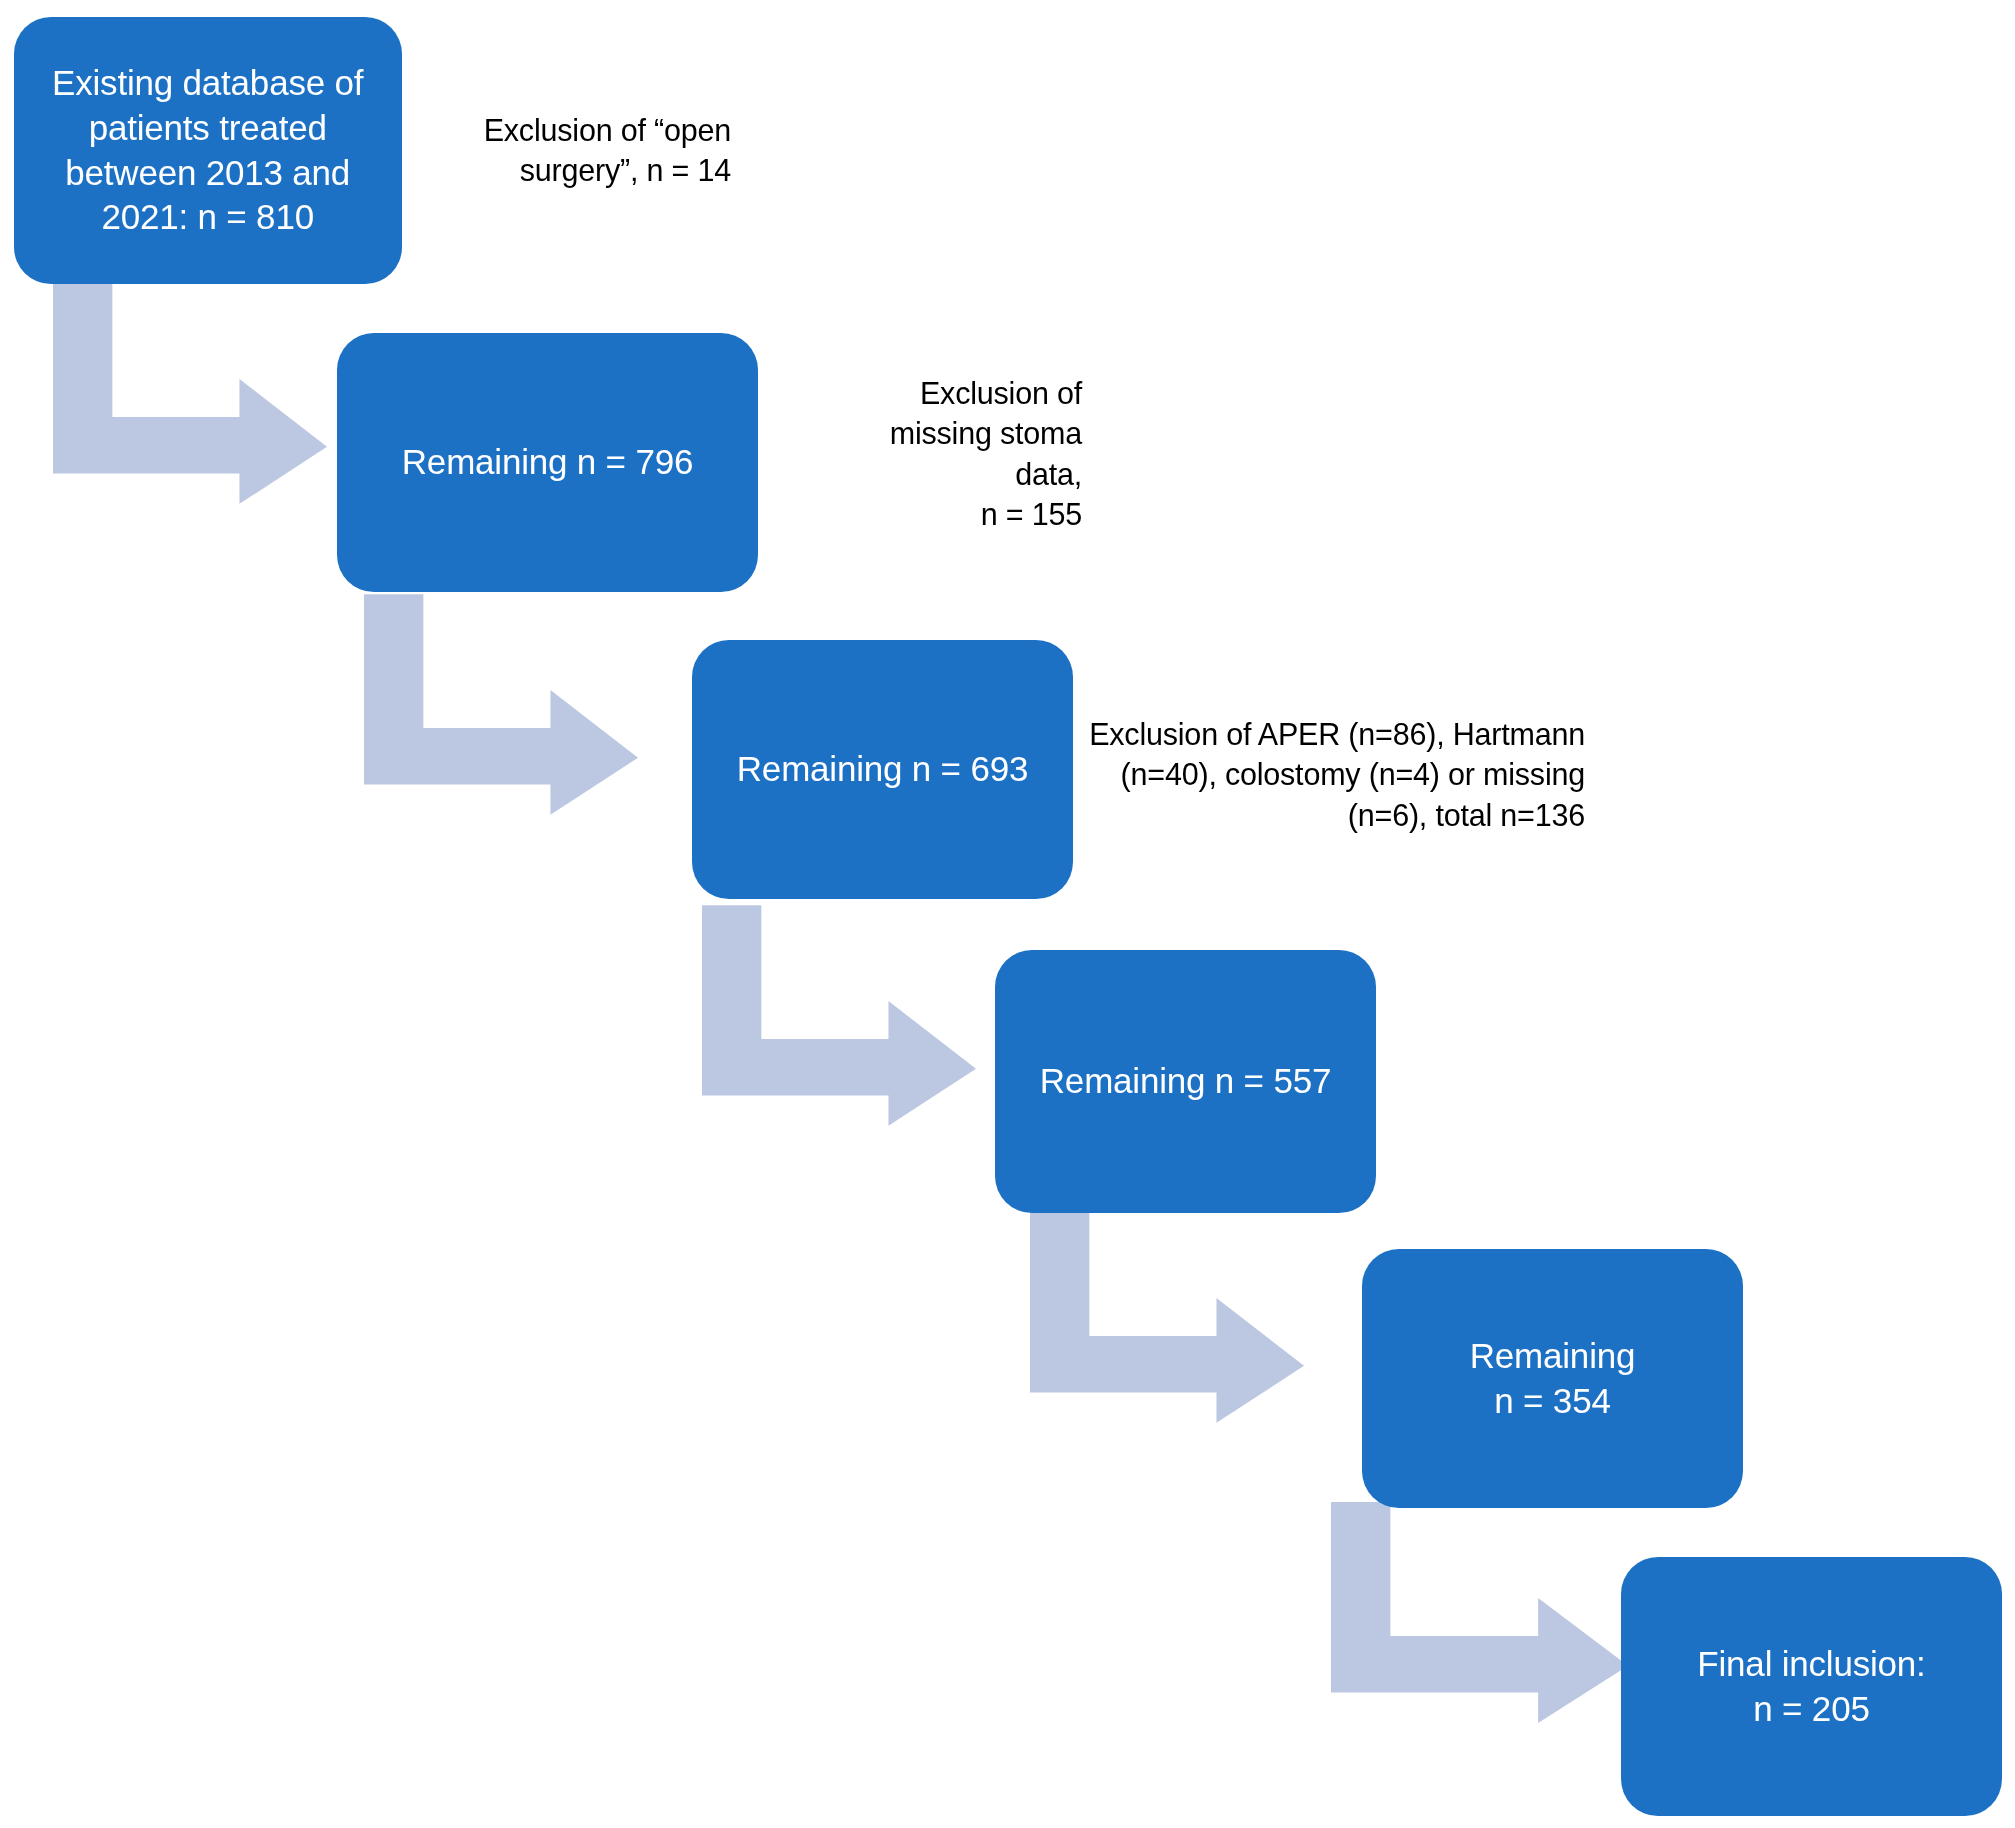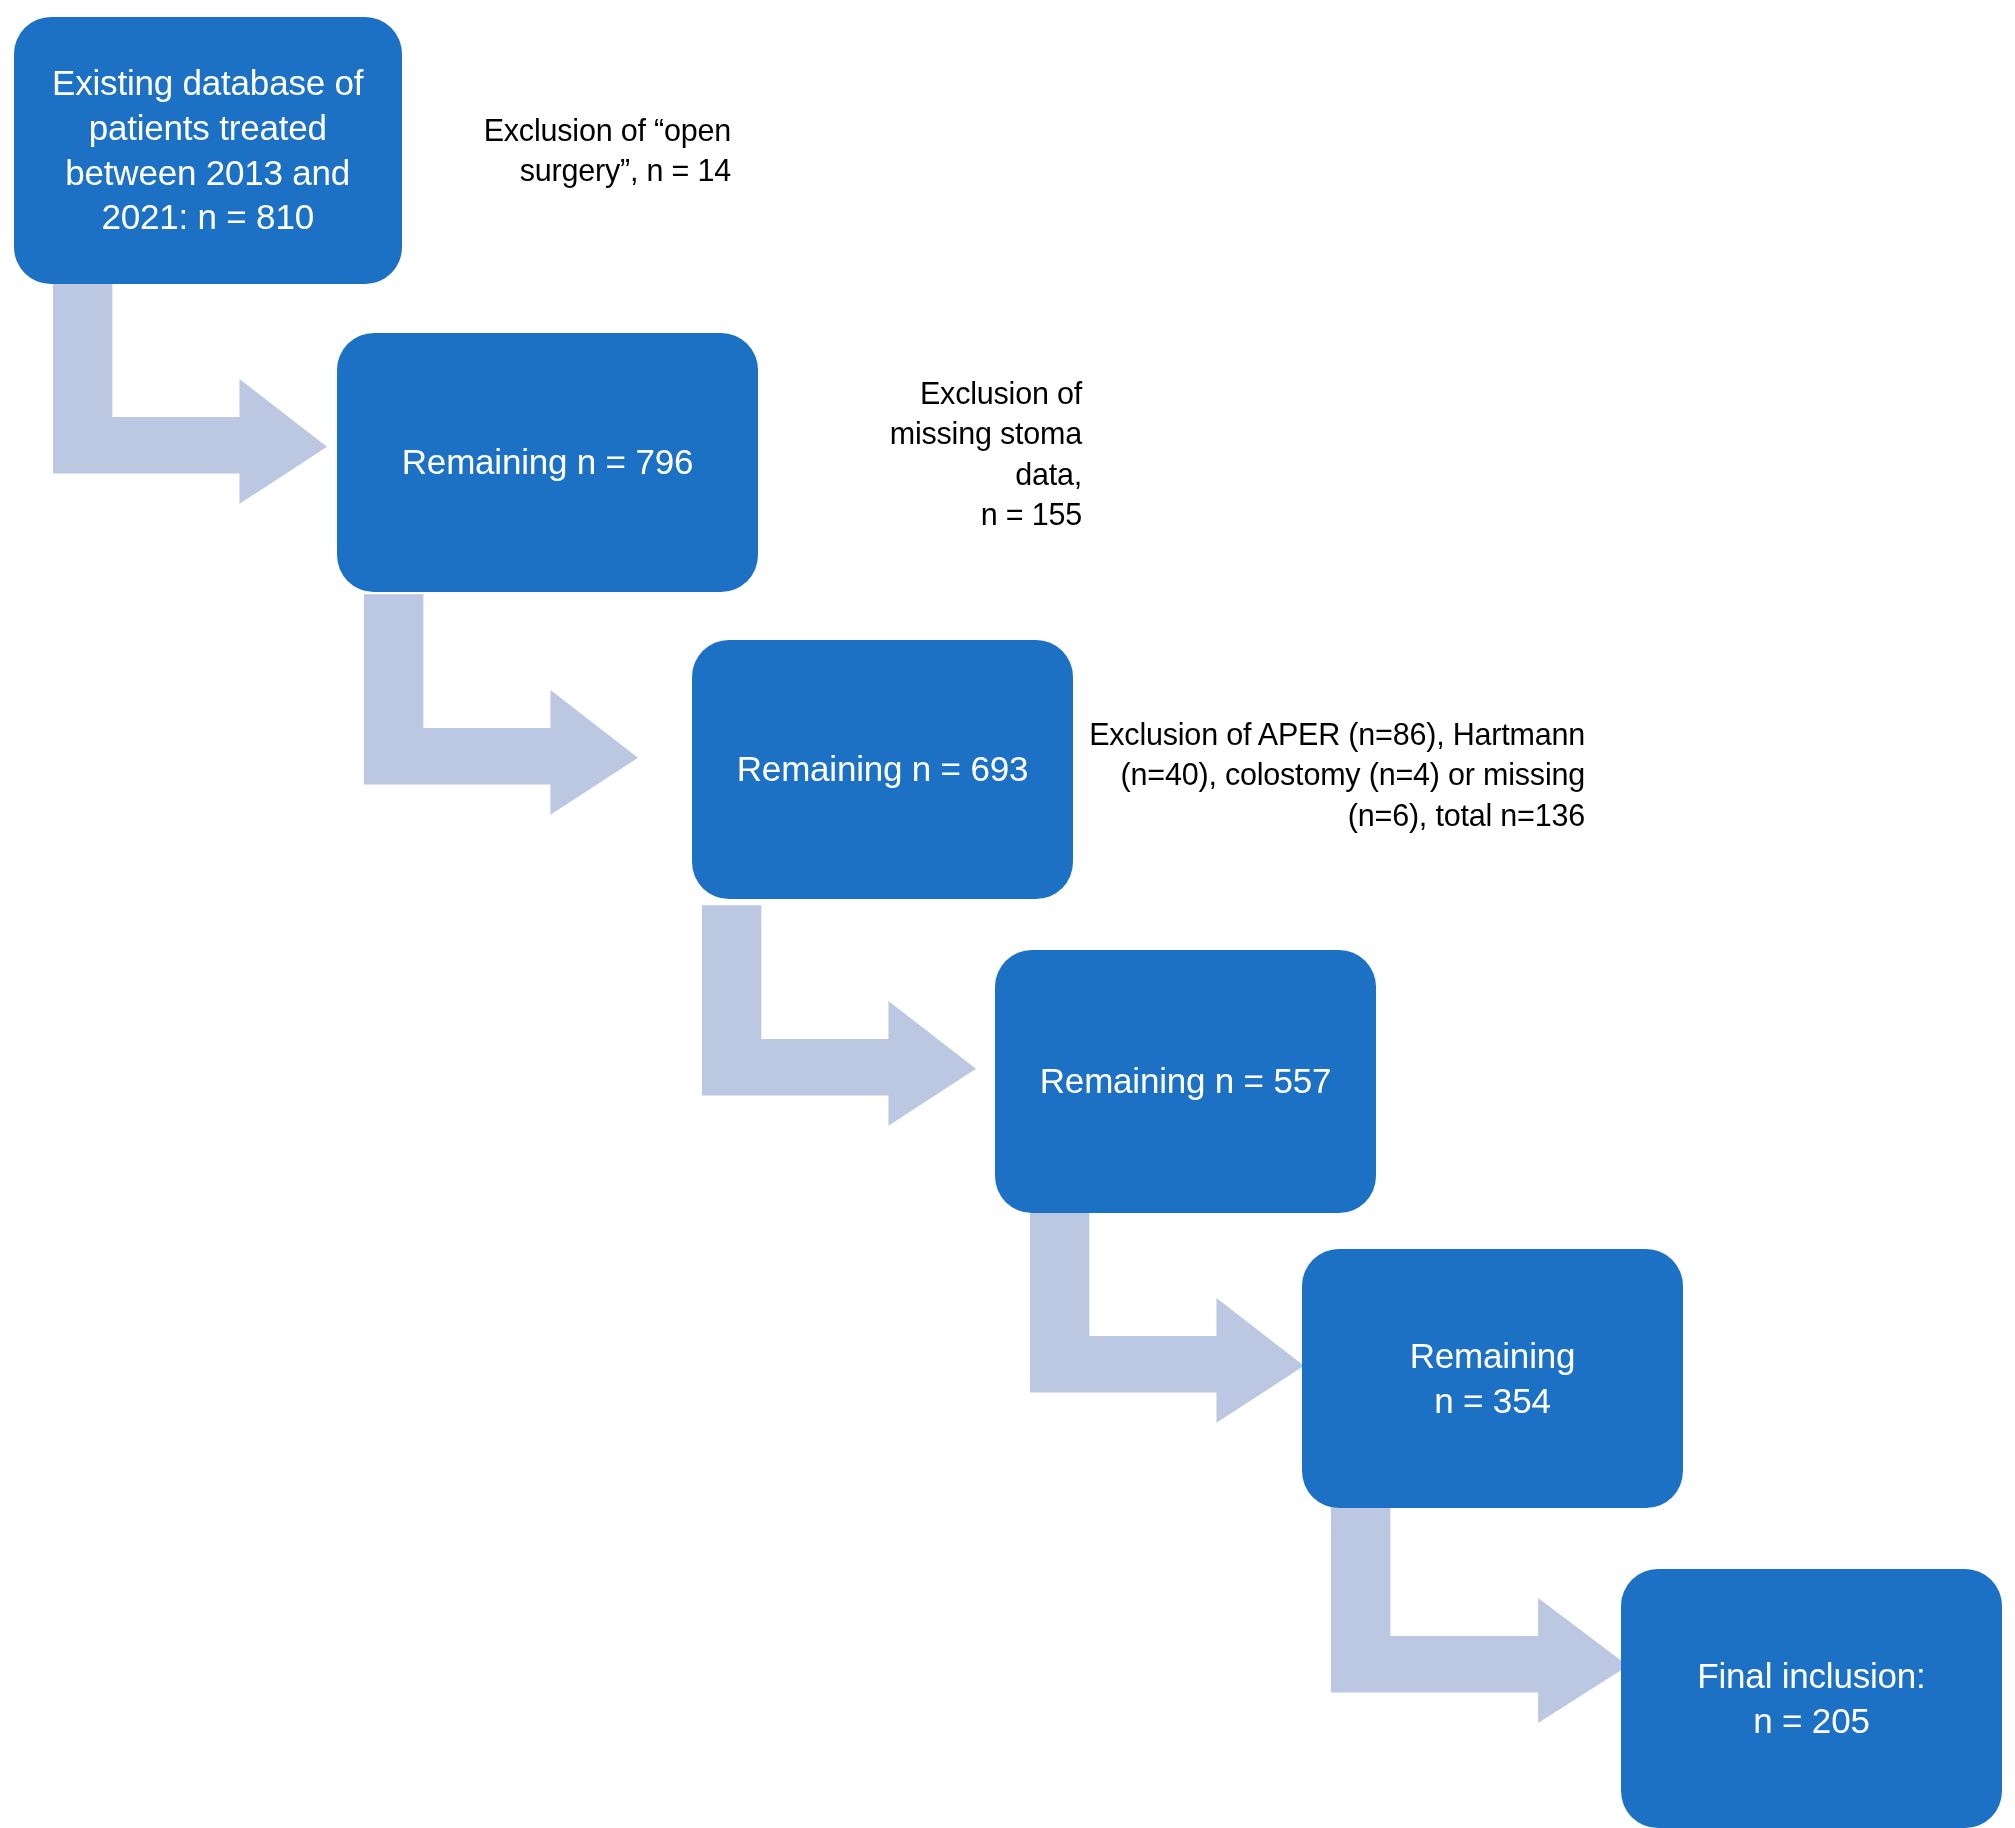--- a/index.html
+++ b/index.html
@@ -84,24 +84,24 @@
   </div>
 
   <div class="node" style="left:13.7px; top:17px; width:388px; height:267px;">Existing database of patients treated between  2013 and 2021: n = 810</div>
 
   <div class="node" style="left:337px; top:333px; width:421px; height:259px;">Remaining n = 796</div>
 
   <div class="node" style="left:692px; top:640px; width:381px; height:259px;">Remaining n = 693</div>
 
   <div class="node" style="left:995px; top:950px; width:381px; height:263px;">Remaining n = 557</div>
 
-  <div class="node" style="left:1302px; top:1249px; width:381px; height:259px;">Remaining
+  <div class="node" style="left:1362px; top:1249px; width:381px; height:259px;">Remaining
 n = 354</div>
 
-  <div class="node" style="left:1621px; top:1557px; width:381px; height:259px;margin-top:12px;">Final inclusion:
+  <div class="node" style="left:1621px; top:1557px; width:381px; height:259px;">Final inclusion:
 n = 205</div>
 
   <div class="note" style="left:411px; top:110px; width:320px;">Exclusion of “open
 surgery”, n = 14</div>
 
   <div class="note" style="left:762px; top:373px; width:320px;">Exclusion of
 missing stoma
 data,
 n = 155</div>
 

